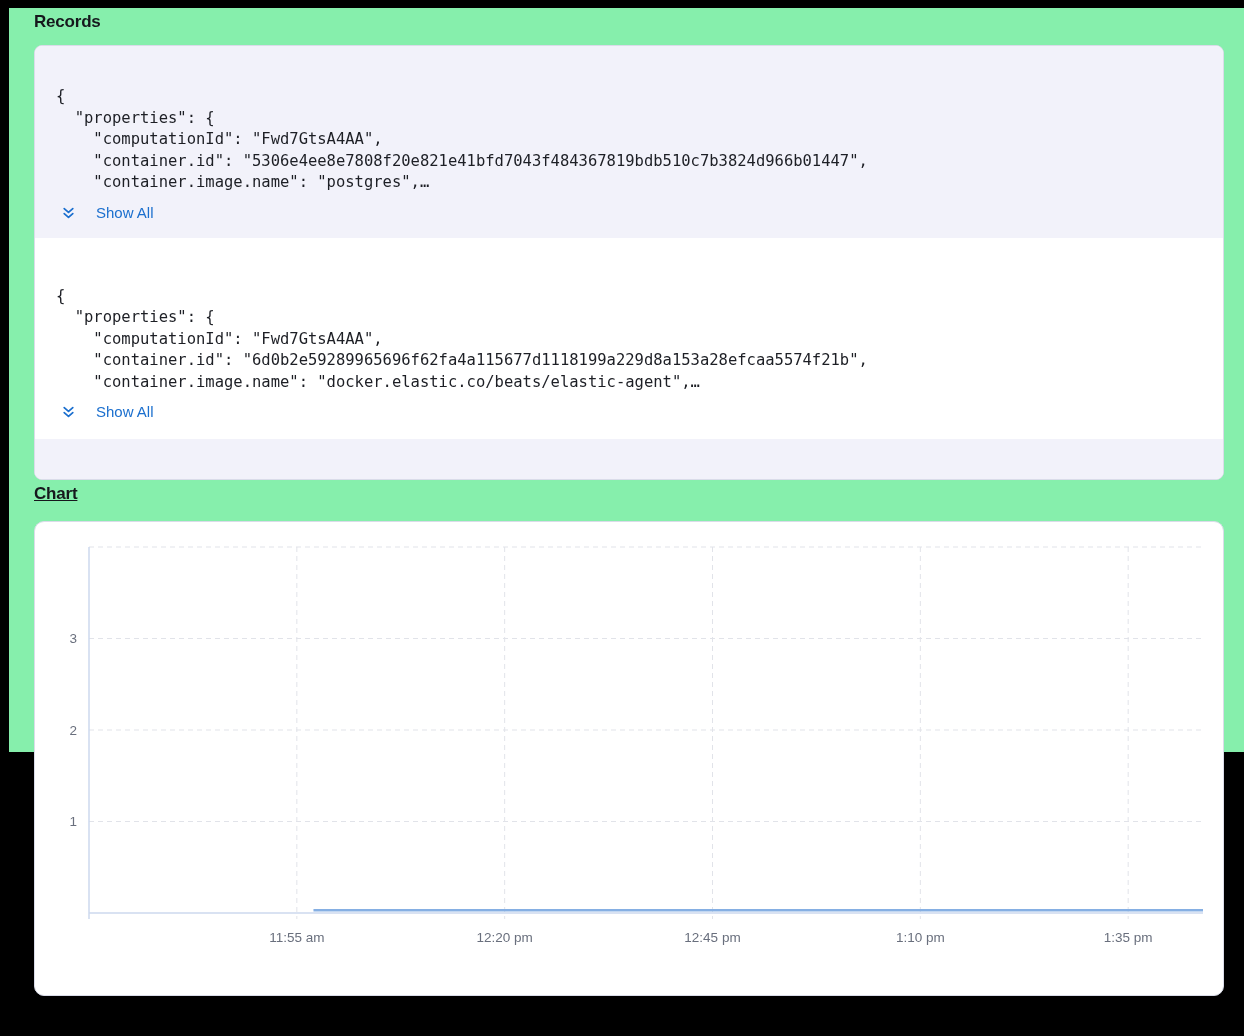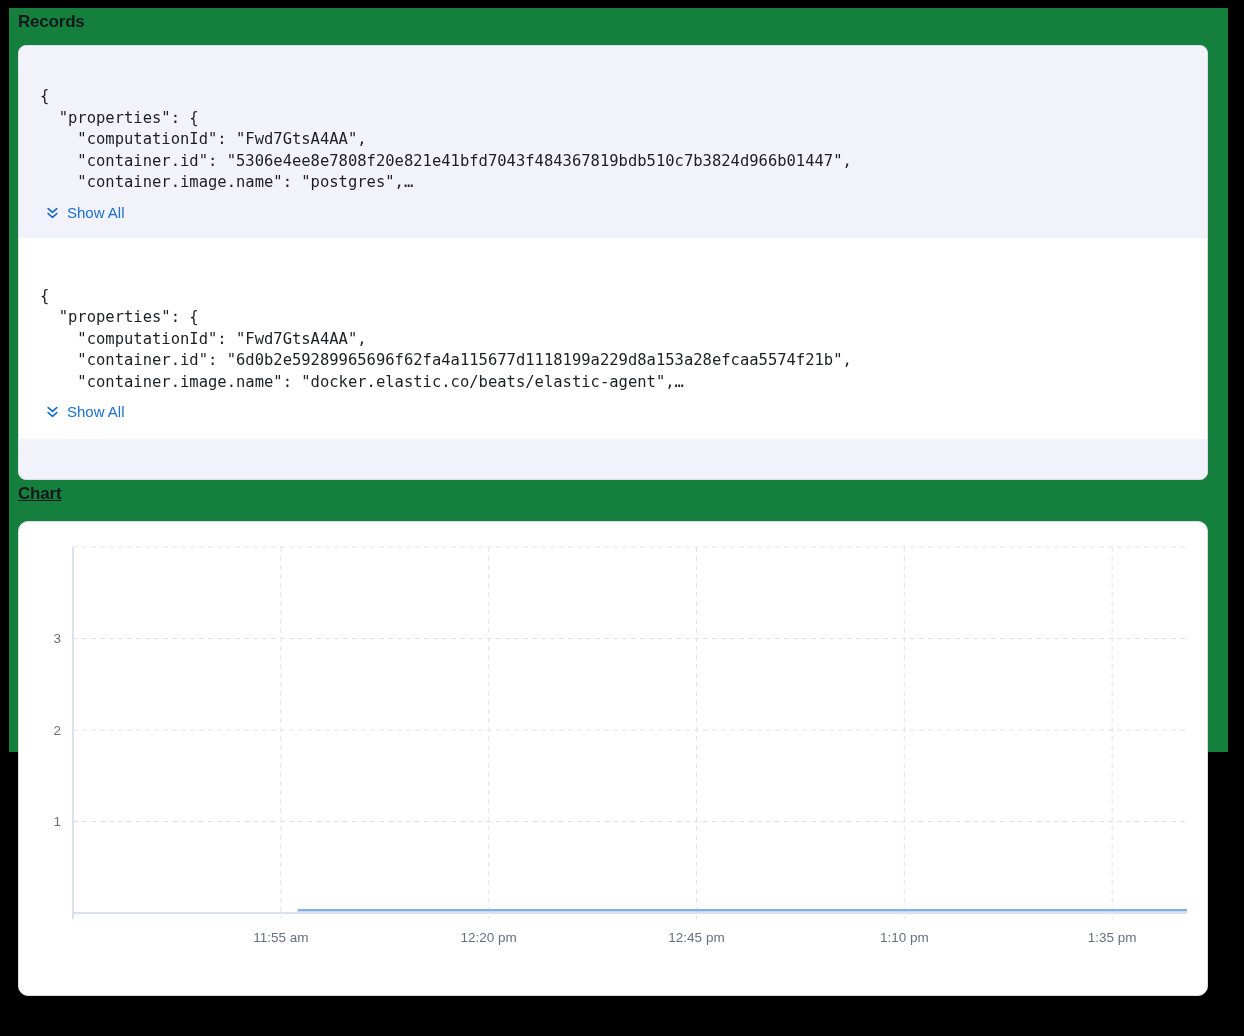--- a/index.html
+++ b/index.html
@@ -1,42 +1,42 @@
 <!DOCTYPE html>
 <html><head>
 <meta charset="utf-8">
 <style>
   html,body{margin:0;padding:0;}
   body{
     width:1244px;height:1036px;background:#000;position:relative;overflow:hidden;
     font-family:"Liberation Sans",sans-serif;
   }
   .page{
-    position:absolute;left:9px;top:8px;width:1219px;height:744px;background:#15803d;
+    position:absolute;left:9px;top:8px;width:1219px;height:744px;background:#86efac;padding-left:16px;
   }
   h2.section-heading{
     margin:0 0 0 9px;padding-top:2px;font-size:17px;line-height:24px;font-weight:700;
     color:#16181d;letter-spacing:-0.2px;
   }
   .card{
     box-sizing:border-box;margin-left:9px;width:1190px;background:#fff;
     border:1px solid #dadce9;overflow:hidden;
   }
   .records-card{margin-top:11px;height:435px;border-radius:8px;display:flex;flex-direction:column;}
   .record-row{box-sizing:border-box;padding:40px 0 0 21px;}
   .record-row.alt{background:#f2f2fa;}
   .record-row.r1{height:195px;}
   .record-row.r2{height:205px;padding-top:48px;background:#ffffff;}
   .record-row.r3{flex:1 1 auto;}
   .code-line{
     font-family:"DejaVu Sans Mono","Liberation Mono",monospace;
     font-size:15.5px;line-height:21.5px;color:#1d1f25;white-space:pre;
   }
   .show-all{
-    display:inline-flex;align-items:center;gap:8px;margin:10px 0 0 6px;
+    display:inline-flex;align-items:center;gap:21px;margin:10px 0 0 6px;
     color:#1b6fce;font-size:15px;line-height:18px;cursor:pointer;text-decoration:none;
   }
   .show-all svg{display:block;}
   .chart-heading{margin-top:14px;text-decoration:underline;}
   .chart-card{margin-top:15px;height:475px;border-radius:10px;position:relative;}
   #chart-svg{position:absolute;left:0;top:0;}
   .tick{font-family:"Liberation Sans",sans-serif;font-size:13.5px;fill:#696f7d;}
 </style>
 </head>
 <body>

